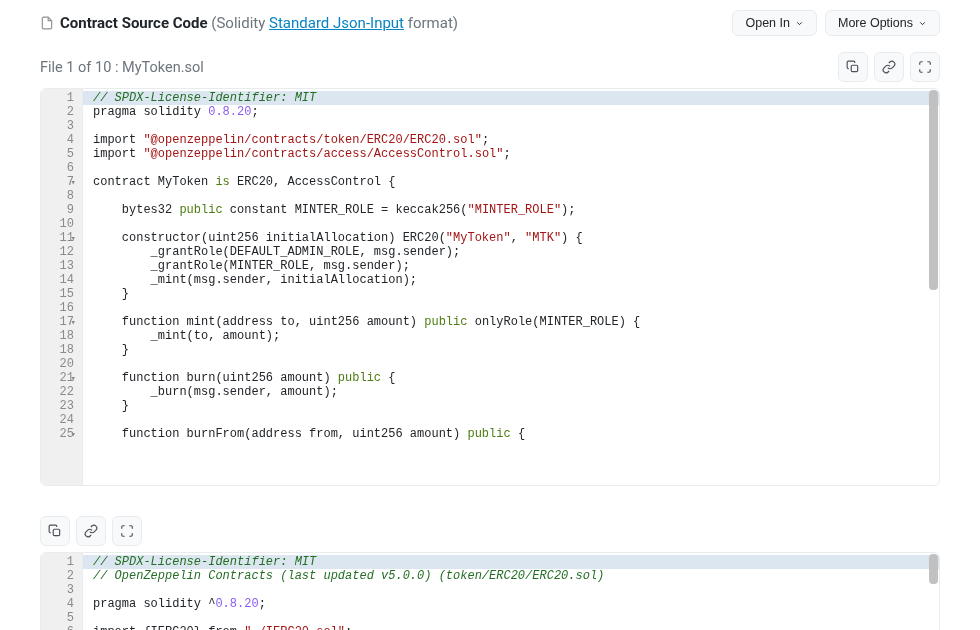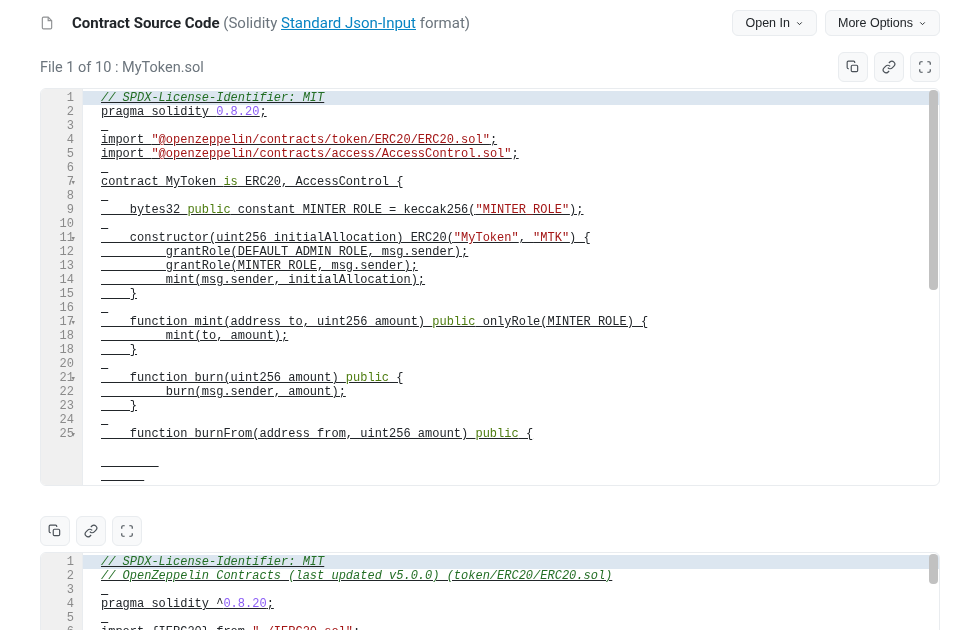--- a/index.html
+++ b/index.html
@@ -1,36 +1,36 @@
 <!DOCTYPE html>
 <html><head>
 <meta charset="utf-8">
 <style>
 * { box-sizing: border-box; margin: 0; padding: 0; }
 body { font-family: -apple-system, BlinkMacSystemFont, "Segoe UI", Roboto, sans-serif; background: #fff; color: #212529; font-size: 14px; padding: 10px 40px; }
 .header-row { display: flex; align-items: center; justify-content: space-between; margin-bottom: 16px; }
-.header-left { display: flex; align-items: center; gap: 18px; }
+.header-left { display: flex; align-items: center; gap: 6px; }
 .file-icon { width: 14px; height: 16px; opacity: 0.5; }
 .title-bold { font-weight: 700; color: #212529; font-size: 15px;}
 .title-gray { color: #6c757d; font-size: 15px;}
 .title-link { color: #0784c3; font-size: 15px;}
 .btn-group { display: flex; gap: 8px; align-items: center; }
 .btn { background: #f8f9fa; border: 1px solid #e9ecef; border-radius: 6px; padding: 5px 12px; font-size: 12.5px; color: #212529; cursor: pointer; display: inline-flex; align-items: center; gap: 5px; }
 .chevron { width: 9px; height: 9px; }
 .file-header-row { display: flex; align-items: center; justify-content: space-between; margin-bottom: 6px; }
 .file-label { color: #6c757d; font-size: 14.5px; }
 .icon-btn-group { display: flex; gap: 6px; }
 .icon-btn { background: #f8f9fa; border: 1px solid #e9ecef; border-radius: 6px; width: 30px; height: 30px; display: inline-flex; align-items: center; justify-content: center; cursor: pointer; }
 .icon-btn svg { width: 14px; height: 14px; stroke: #495057; fill: none; }
 .editor { border: 1px solid #e9ecef; border-radius: 6px; overflow: hidden; font-family: Consolas, Monaco, "Courier New", monospace; font-size: 12px; line-height: 14px; position: relative; margin-bottom: 30px; }
 .editor-inner { display: flex; }
 .gutter { background: #f0f0f0; color: #8a8a8a; text-align: right; padding: 2px 8px 2px 12px; user-select: none; border-right: 1px solid #e9ecef; flex-shrink: 0; width: 42px; position: relative; }
 .gutter .line { height: 14px; white-space: pre; position: relative; }
 .fold { position: absolute; right: -2px; top: 1px; font-size: 9px; color: #8a8a8a; }
-.code { flex: 1; padding: 2px 0 2px 18px; overflow: auto; white-space: pre; position: relative; text-decoration: underline; }
+.code { flex: 1; padding: 2px 0 2px 10px; overflow: auto; white-space: pre; position: relative; }
 .code .line { height: 14px; }
 .hl-line { background: #dce6f0; position: absolute; left: 0; right: 0; height: 14px; top: 2px; z-index: 0; }
 .code > .line, .gutter > .line { position: relative; z-index: 1; }
 .c-comment { color: #236e24; font-style: italic; }
 .c-keyword { color: #4d7c0f; }
 .c-string { color: #a31515; }
 .c-number { color: #8b5cf6; }
 .scrollbar-track { position: absolute; right: 1px; top: 1px; bottom: 1px; width: 9px; }
 .scrollbar-thumb { position: absolute; right: 0; top: 0; width: 9px; border-radius: 4px; background: #c1c1c1; }
 .sb1 { height: 200px; }

